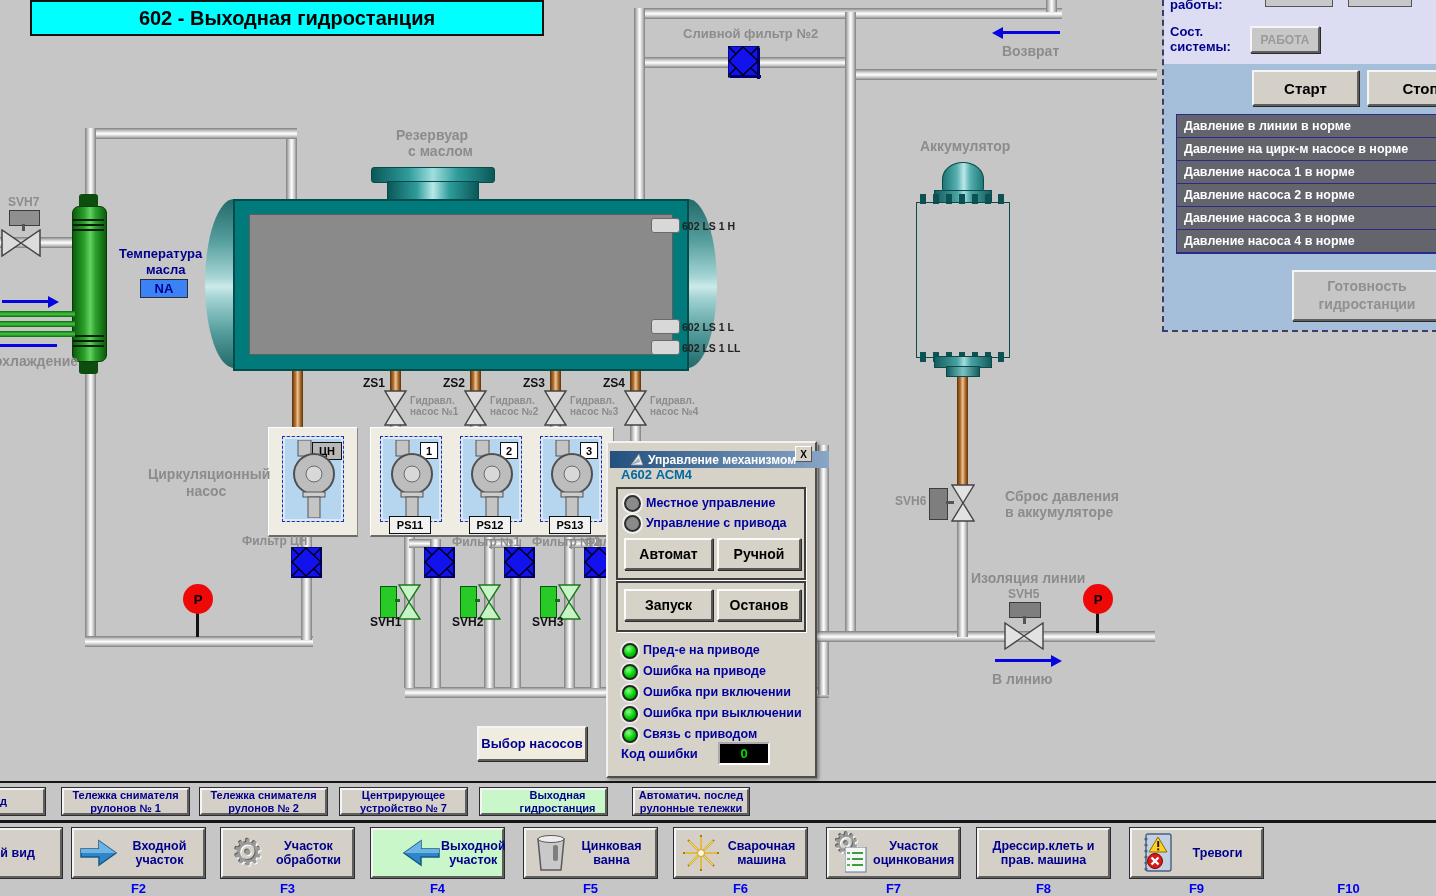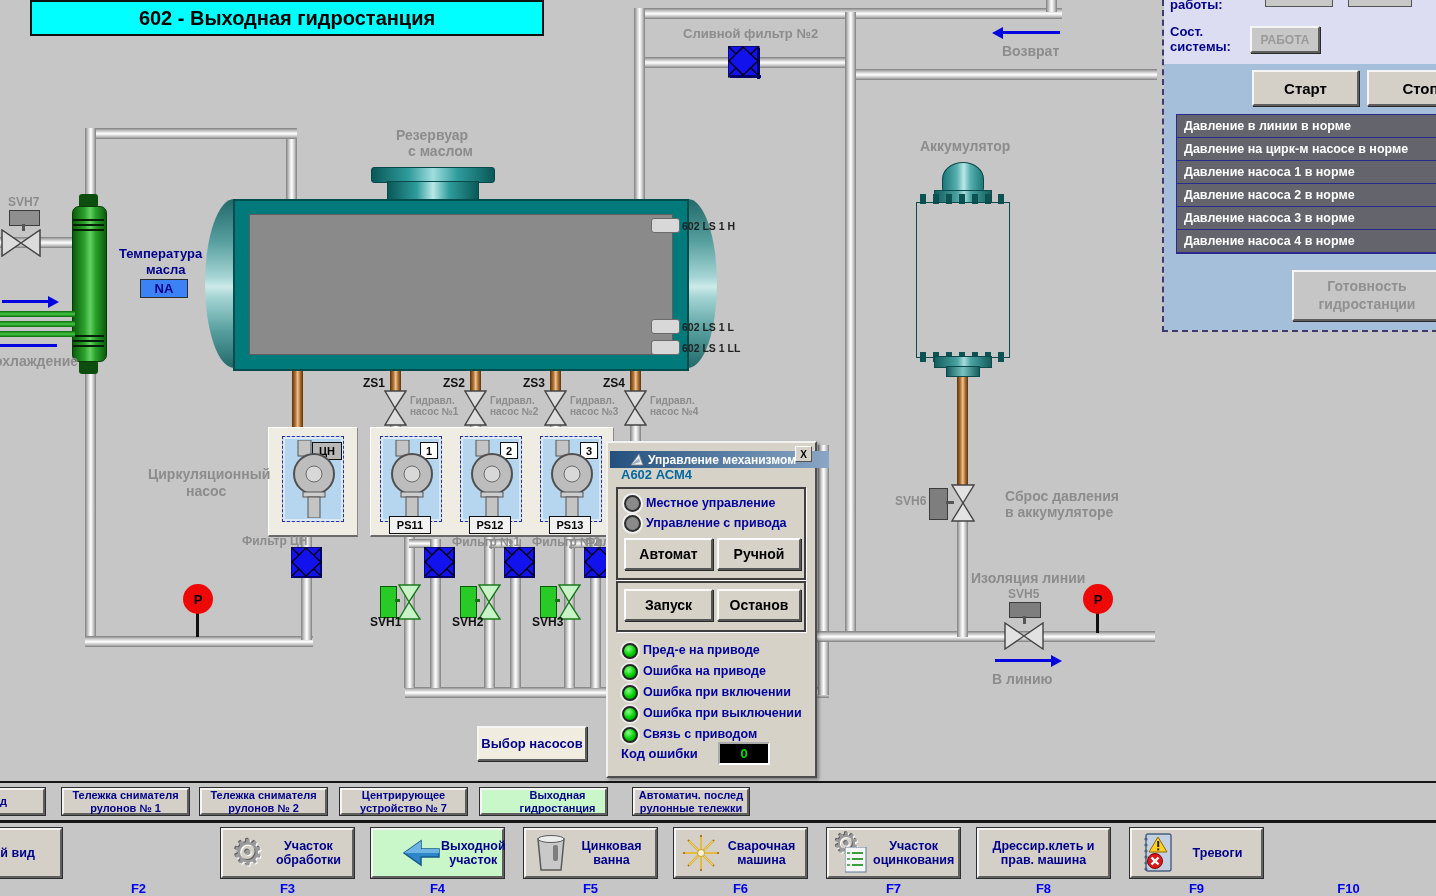--- a/index.html
+++ b/index.html
@@ -417,20 +417,29 @@
     <div class="sbtn" style="left:633px;width:116px;">Автоматич. послед рулонные тележки</div>
   </div>
 
   <div id="mainnav">
     <div class="navwrap" style="left:-45px;width:107px;">
       <div class="nbtn" style="width:107px;">
         <div class="lbl">щий вид</div>
       </div>
     </div>
     <div class="navwrap" style="left:72px;">
+      <div class="nbtn">
+        <div class="ico">
+          <svg width="40" height="30">
+              <polygon points="2,11 20,11 20,3 37,15 20,27 20,19 2,19" fill="#2e86c8" stroke="#155a8c" stroke-width="1.5"></polygon>
+              <polygon points="2,11 20,11 20,3 37,15 2,15" fill="#6db3e4"></polygon>
+            </svg>
+        </div>
+        <div class="lbl">Входной участок</div>
+      </div>
       <div class="fkey">F2</div>
     </div>
     <div class="navwrap" style="left:221px;">
       <div class="nbtn">
         <div class="ico">
             <span class="gearglyph">⚙</span>
           </div>
         <div class="lbl">Участок обработки</div>
       </div>
       <div class="fkey">F3</div>

